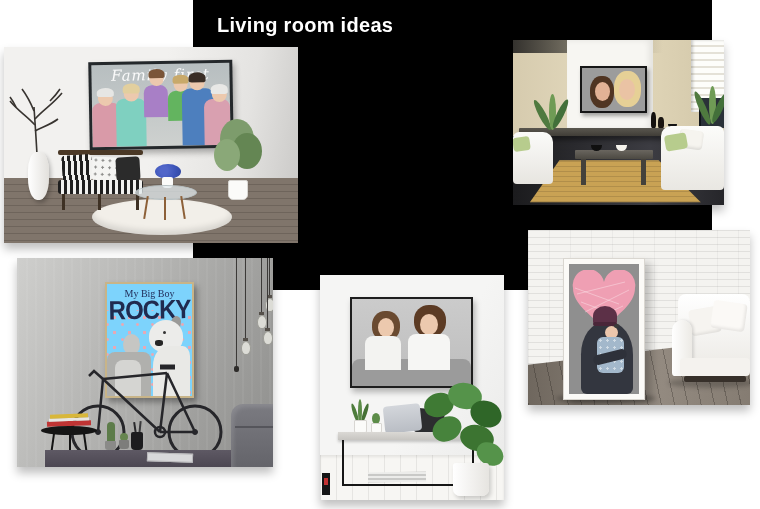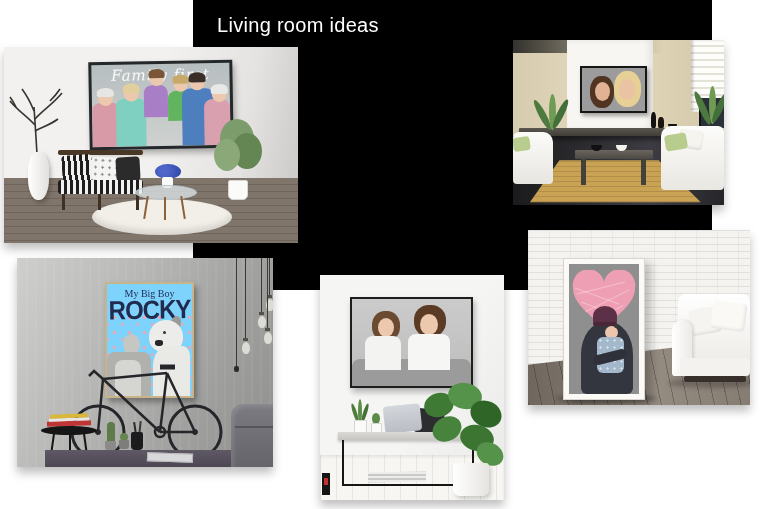--- a/index.html
+++ b/index.html
@@ -16,21 +16,21 @@
   .leaf{position:absolute;border-radius:50%;}
   .pot{position:absolute;background:#fbfbf9;border:1px solid #d8d6d2;}
   .pillow{position:absolute;border-radius:4px;}
 </style>
 </head>
 <body>
 
 <div id="canvas">
 
   <div class="abs" style="left:193px;top:0;width:519px;height:290px;background:#000000;"></div>
-  <div class="abs" style="left:217px;top:14px;color:#ffffff;font-size:20px;font-weight:normal;letter-spacing:.3px;">Living room ideas</div>
+  <div class="abs" style="left:217px;top:14px;color:#ffffff;font-size:20px;font-weight:bold;letter-spacing:.3px;">Living room ideas</div>
 
   <div class="ph" style="left:4px;top:47px;width:294px;height:196px;">
     <div class="abs" style="left:0;top:0;width:294px;height:196px;background:linear-gradient(100deg,#f2f1ef 50%,#e4e3e1 78%,#c7c6c4 100%);"></div>
     <div class="abs" style="left:0;top:131px;width:294px;height:65px;background:repeating-linear-gradient(180deg,#80756b 0 6px,#6e645b 6px 7px);"></div>
     <div class="abs" style="left:88px;top:152px;width:140px;height:36px;border-radius:50%;background:#f2efe9;box-shadow:inset 0 -4px 6px rgba(0,0,0,.12);"></div>
 
     <div class="abs" style="left:85px;top:14px;width:144px;height:88px;background:#24282b;padding:3px;box-sizing:border-box;transform:rotate(-1deg);box-shadow:2px 4px 6px rgba(0,0,0,.3);">
       <div class="abs" style="left:3px;top:3px;width:138px;height:82px;background:linear-gradient(#b7bec0,#ced1cf);overflow:hidden;">
         <div class="abs" style="left:0;top:2px;width:138px;text-align:center;font-family:'DejaVu Serif',serif;font-style:italic;font-size:15px;color:rgba(255,255,255,.92);letter-spacing:1px;">Family first</div>
         <div class="abs" style="left:0;top:0;width:138px;height:82px;">

